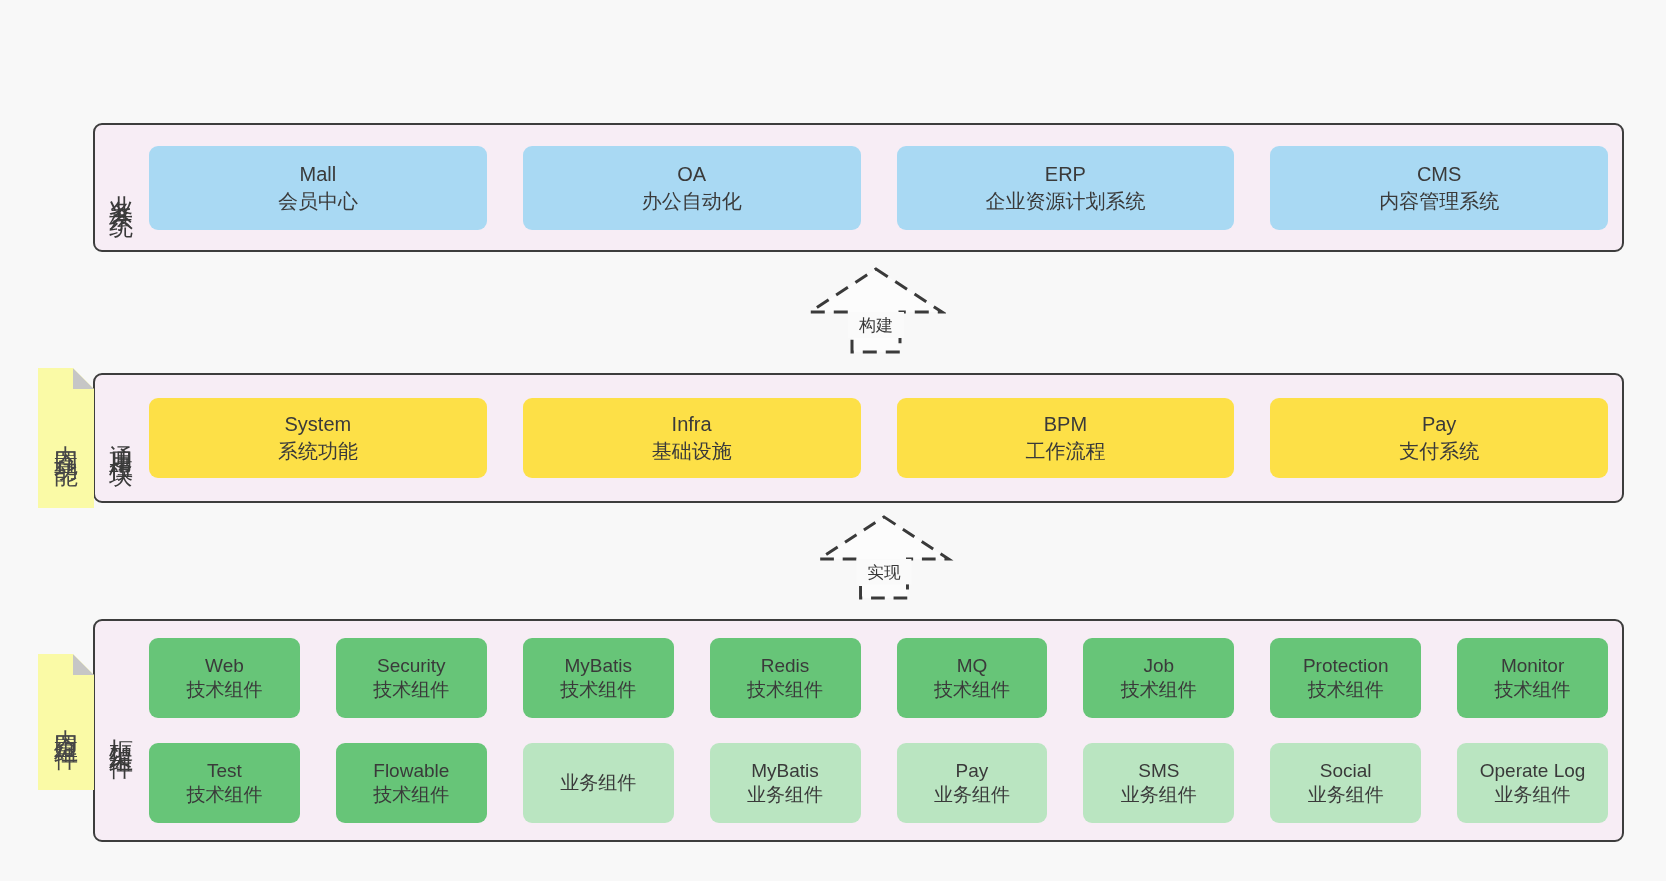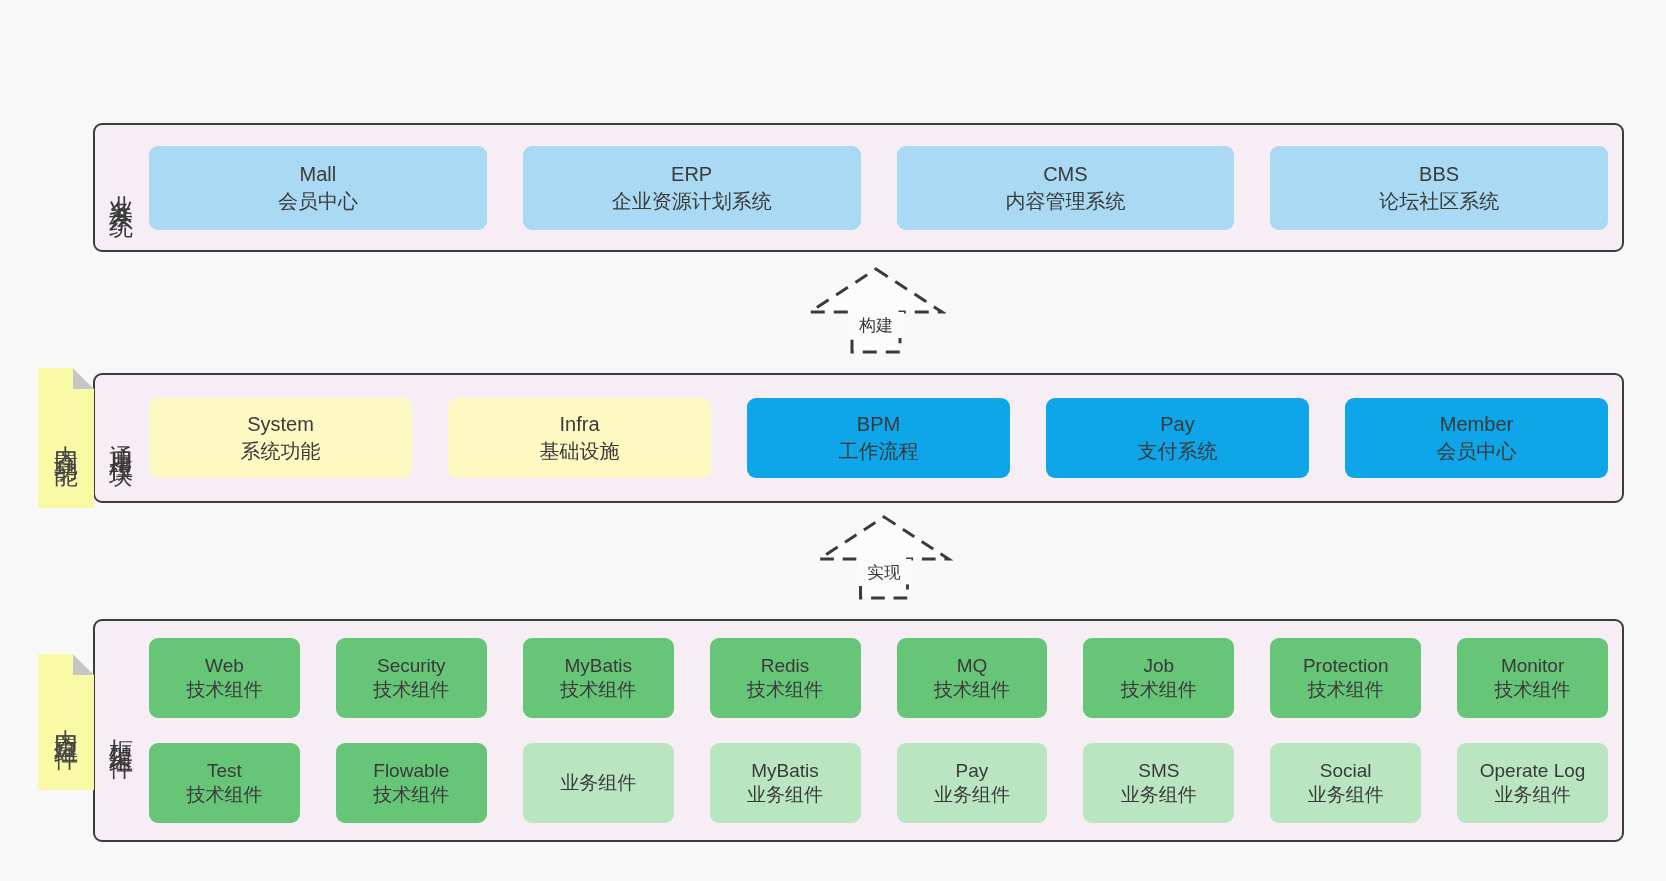--- a/index.html
+++ b/index.html
@@ -26,22 +26,22 @@
   .comp-row{display:flex;gap:36px;}
   .box{
     flex:1 1 0;border-radius:9px;display:flex;flex-direction:column;
     align-items:center;justify-content:center;text-align:center;line-height:1.35;
     padding:2px 12px;box-sizing:border-box;
   }
   #band-business .box{height:84px;font-size:20px;}
   #band-modules .box{height:80px;font-size:20px;}
   #band-components .box{height:80px;font-size:19px;line-height:1.28;}
   .box-blue{background:#a9d9f3;}
-  .box-red{background:#fef9c3;}
-  .box-pink{background:#0ea5e9;}
+  .box-red{background:#fde047;}
+  .box-pink{background:#fde047;}
   .box-green{background:#67c578;}
   .box-lightgreen{background:#bae5c1;}
   .note{
     position:absolute;left:38px;width:56px;background:#fafaa6;z-index:3;
     display:flex;align-items:center;justify-content:center;
     clip-path:polygon(0 0, calc(100% - 21px) 0, 100% 21px, 100% 100%, 0 100%);
   }
   #note-functions{top:368px;height:140px;}
   #note-components{top:654px;height:136px;}
   .note-fold{
@@ -68,30 +68,30 @@
   <section class="band" id="band-business">
     <div class="label-col">
       <div class="band-label">业务系统</div>
     </div>
     <div class="band-content">
       <div class="box box-blue">
         <div>Mall</div>
         <div>会员中心</div>
       </div>
       <div class="box box-blue">
+        <div>OA</div>
+        <div>办公自动化</div>
+      </div>
+      <div class="box box-blue">
         <div>ERP</div>
         <div>企业资源计划系统</div>
       </div>
       <div class="box box-blue">
         <div>CMS</div>
         <div>内容管理系统</div>
-      </div>
-      <div class="box box-blue">
-        <div>BBS</div>
-        <div>论坛社区系统</div>
       </div>
     </div>
   </section>
 
   <svg class="arrow" id="arrow-build" width="140" height="92" viewBox="0 0 140 92">
     <polygon points="70,5 136,48 94,48 94,88 46,88 46,48 4,48"></polygon>
     <rect x="42" y="48" width="56" height="26"></rect>
     <text x="70" y="67">构建</text>
   </svg>
 
@@ -109,24 +109,20 @@
         <div>基础设施</div>
       </div>
       <div class="box box-pink">
         <div>BPM</div>
         <div>工作流程</div>
       </div>
       <div class="box box-pink">
         <div>Pay</div>
         <div>支付系统</div>
       </div>
-      <div class="box box-pink">
-        <div>Member</div>
-        <div>会员中心</div>
-      </div>
     </div>
   </section>
 
   <svg class="arrow" id="arrow-implement" width="140" height="90" viewBox="0 0 140 92">
     <polygon points="70,5 136,48 94,48 94,88 46,88 46,48 4,48"></polygon>
     <rect x="42" y="48" width="56" height="26"></rect>
     <text x="70" y="67">实现</text>
   </svg>
 
   <section class="band" id="band-components">

